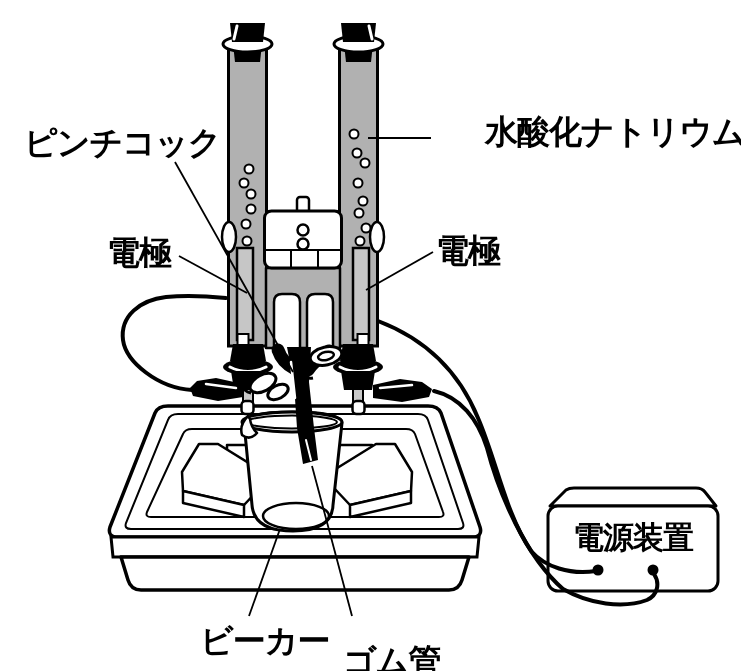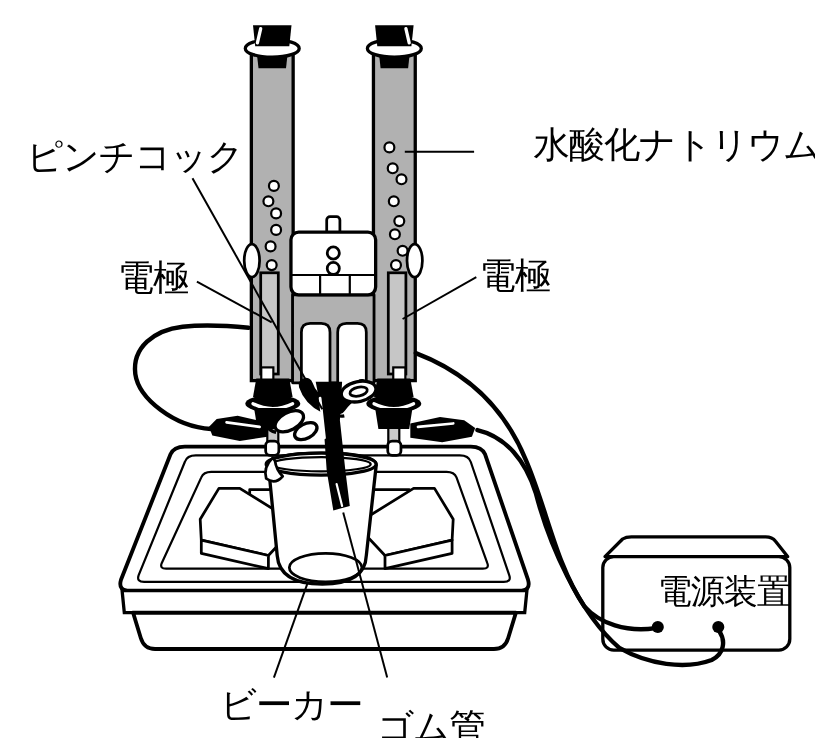--- a/index.html
+++ b/index.html
@@ -1,19 +1,19 @@
 <!DOCTYPE html>
 <html><head>
 <meta charset="utf-8">
 <style>
   html,body{margin:0;padding:0;background:#fff;}
   #stage{position:relative;width:741px;height:671px;background:#fff;overflow:hidden;
          font-family:"Liberation Sans",sans-serif;}
   #stage svg{position:absolute;left:0;top:0;}
-  .label{position:absolute;font-weight:normal;color:#000;font-size:33px;
+  .label{position:absolute;font-weight:bold;color:#000;font-size:33px;
          letter-spacing:-1px;line-height:1.0;white-space:nowrap;}
   .label .l2{display:block;margin-top:11px;}
   .lbl-power{width:170px;text-align:center;font-size:31px;}
   .ln{stroke:#000;fill:none;}
   .blk{fill:#000;stroke:none;}
   .wht{fill:#fff;stroke:#000;}
   .wire{stroke:#000;stroke-width:4;fill:none;stroke-linecap:round;}
   .leader{stroke:#000;stroke-width:1.8;fill:none;}
   .hl{stroke:#fff;fill:none;stroke-linecap:round;}
 </style>
@@ -163,19 +163,19 @@
 <div class="label" style="left:24px;top:126px;">ピンチコック</div>
 
 <div class="label" style="left:444px;top:115px;margin-left:41px;">
   <span>水酸化ナトリウム</span>
 </div>
 
 <div class="label" style="left:107px;top:236px;">電極</div>
 
 <div class="label" style="left:436px;top:234px;">電極</div>
 
-<div class="label lbl-power" style="left:548px;top:522px;text-align:right;">電源装置</div>
+<div class="label lbl-power" style="left:548px;top:522px;">電源装置</div>
 
 <div class="label" style="left:200px;top:624px;">ビーカー</div>
 
 <div class="label" style="left:343px;top:624px;margin-top:20px;">ゴム管</div>
 
 </div>
 
 </body></html>

